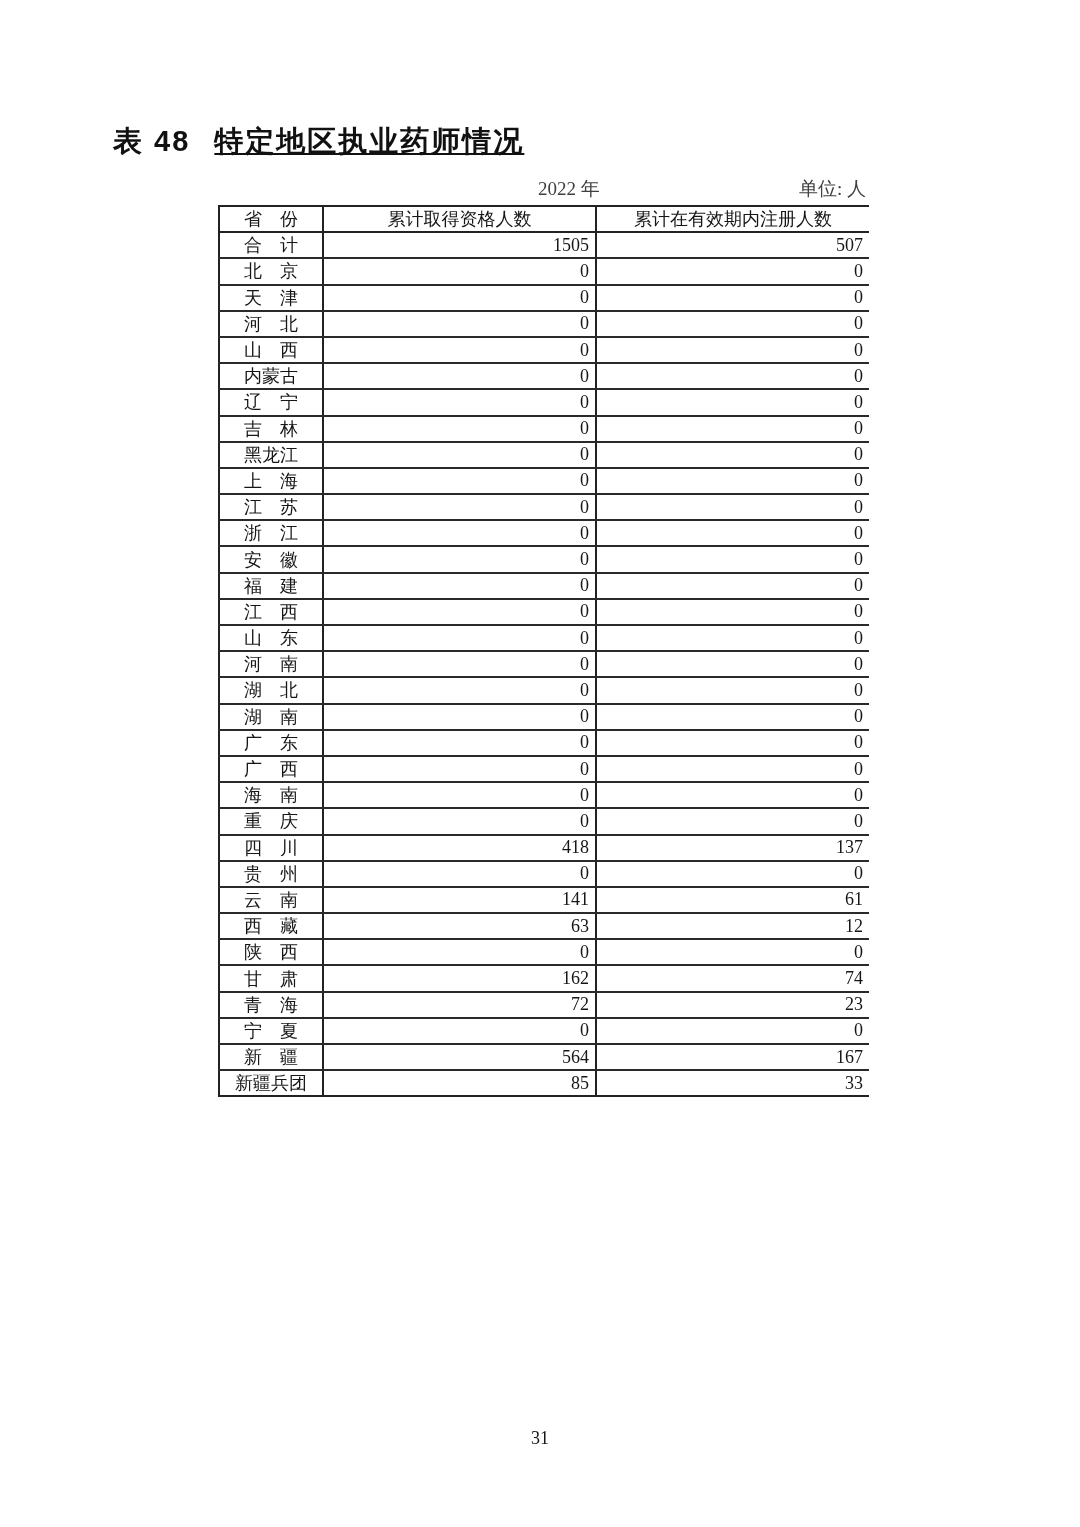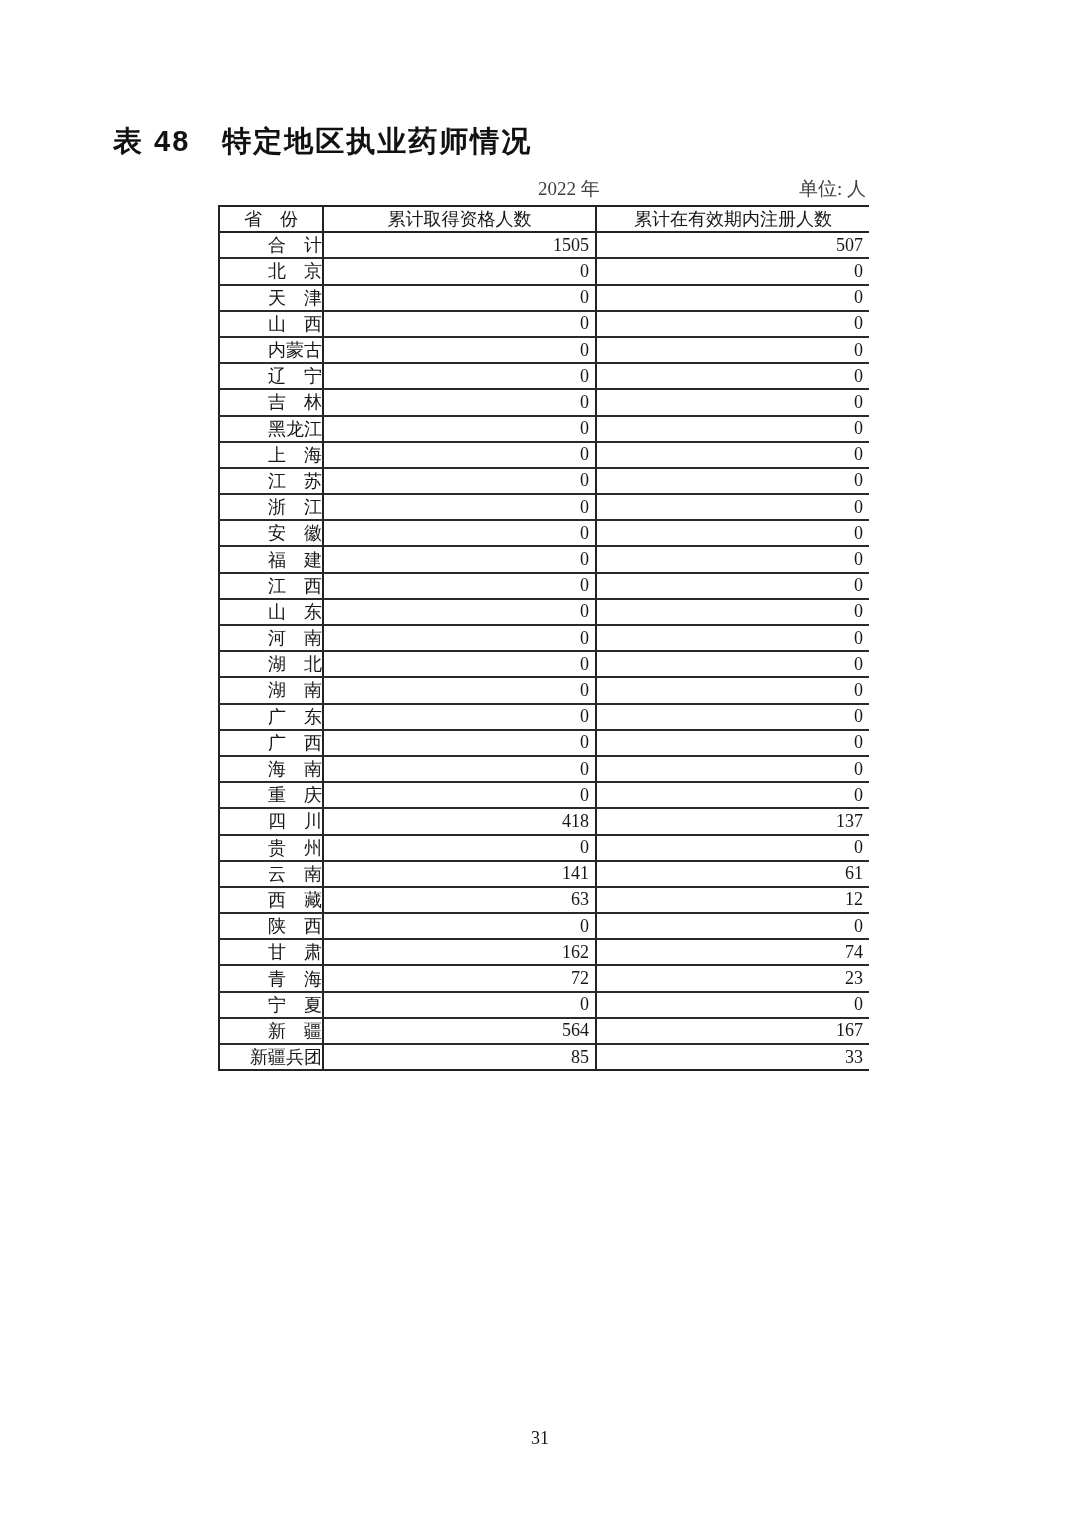--- a/index.html
+++ b/index.html
@@ -19,21 +19,21 @@
     left: 113px;
     top: 126px;
     font-family: "Liberation Sans", "DejaVu Sans", sans-serif;
     font-weight: bold;
     font-size: 29px;
     line-height: 1.1;
     letter-spacing: 2px;
     color: #111111;
     white-space: nowrap;
   }
-  .doc-title .title-text { margin-left: 32px; }
+  .doc-title .title-text { margin-left: 24px; text-decoration: underline; }
   .meta-row {
     position: absolute;
     left: 218px;
     top: 176px;
     width: 650px;
     height: 28px;
     font-size: 19px;
     color: #404040;
   }
   .meta-row .year { position: absolute; left: 320px; top: 0; white-space: nowrap; }
@@ -58,21 +58,21 @@
     white-space: nowrap;
   }
   
   table.stat-table thead th { border-top: 2px solid #222222; border-bottom: 2px solid #222222; }
   table.stat-table tbody td { border-bottom: 2px solid #2a2a2a; }
   table.stat-table tbody tr:last-child td { border-bottom: 2.5px solid #222222; }
   
   table.stat-table th:first-child, table.stat-table td:first-child { border-left: 2px solid #222222; border-right: 2px solid #222222; }
   table.stat-table th:nth-child(2), table.stat-table td:nth-child(2) { border-right: 2px solid #222222; }
   table.stat-table th { text-align: center; border-radius: 13px; }
-  .cell-province { text-align: right; margin-top: 22px; }
+  .cell-province { text-align: center; margin-top: 22px; }
   .cell-num { text-align: right; padding-right: 6px; }
   .page-number {
     position: absolute;
     left: 0;
     top: 1428px;
     width: 100%;
     text-align: center;
     font-size: 18px;
     color: #161616;
   }
@@ -114,20 +114,25 @@
           <td class="cell-province">北　京</td>
           <td class="cell-num">0</td>
           <td class="cell-num">0</td>
         </tr>
         <tr>
           <td class="cell-province">天　津</td>
           <td class="cell-num">0</td>
           <td class="cell-num">0</td>
         </tr>
         <tr>
+          <td class="cell-province">河　北</td>
+          <td class="cell-num">0</td>
+          <td class="cell-num">0</td>
+        </tr>
+        <tr>
           <td class="cell-province">山　西</td>
           <td class="cell-num">0</td>
           <td class="cell-num">0</td>
         </tr>
         <tr>
           <td class="cell-province">内蒙古</td>
           <td class="cell-num">0</td>
           <td class="cell-num">0</td>
         </tr>
         <tr>

